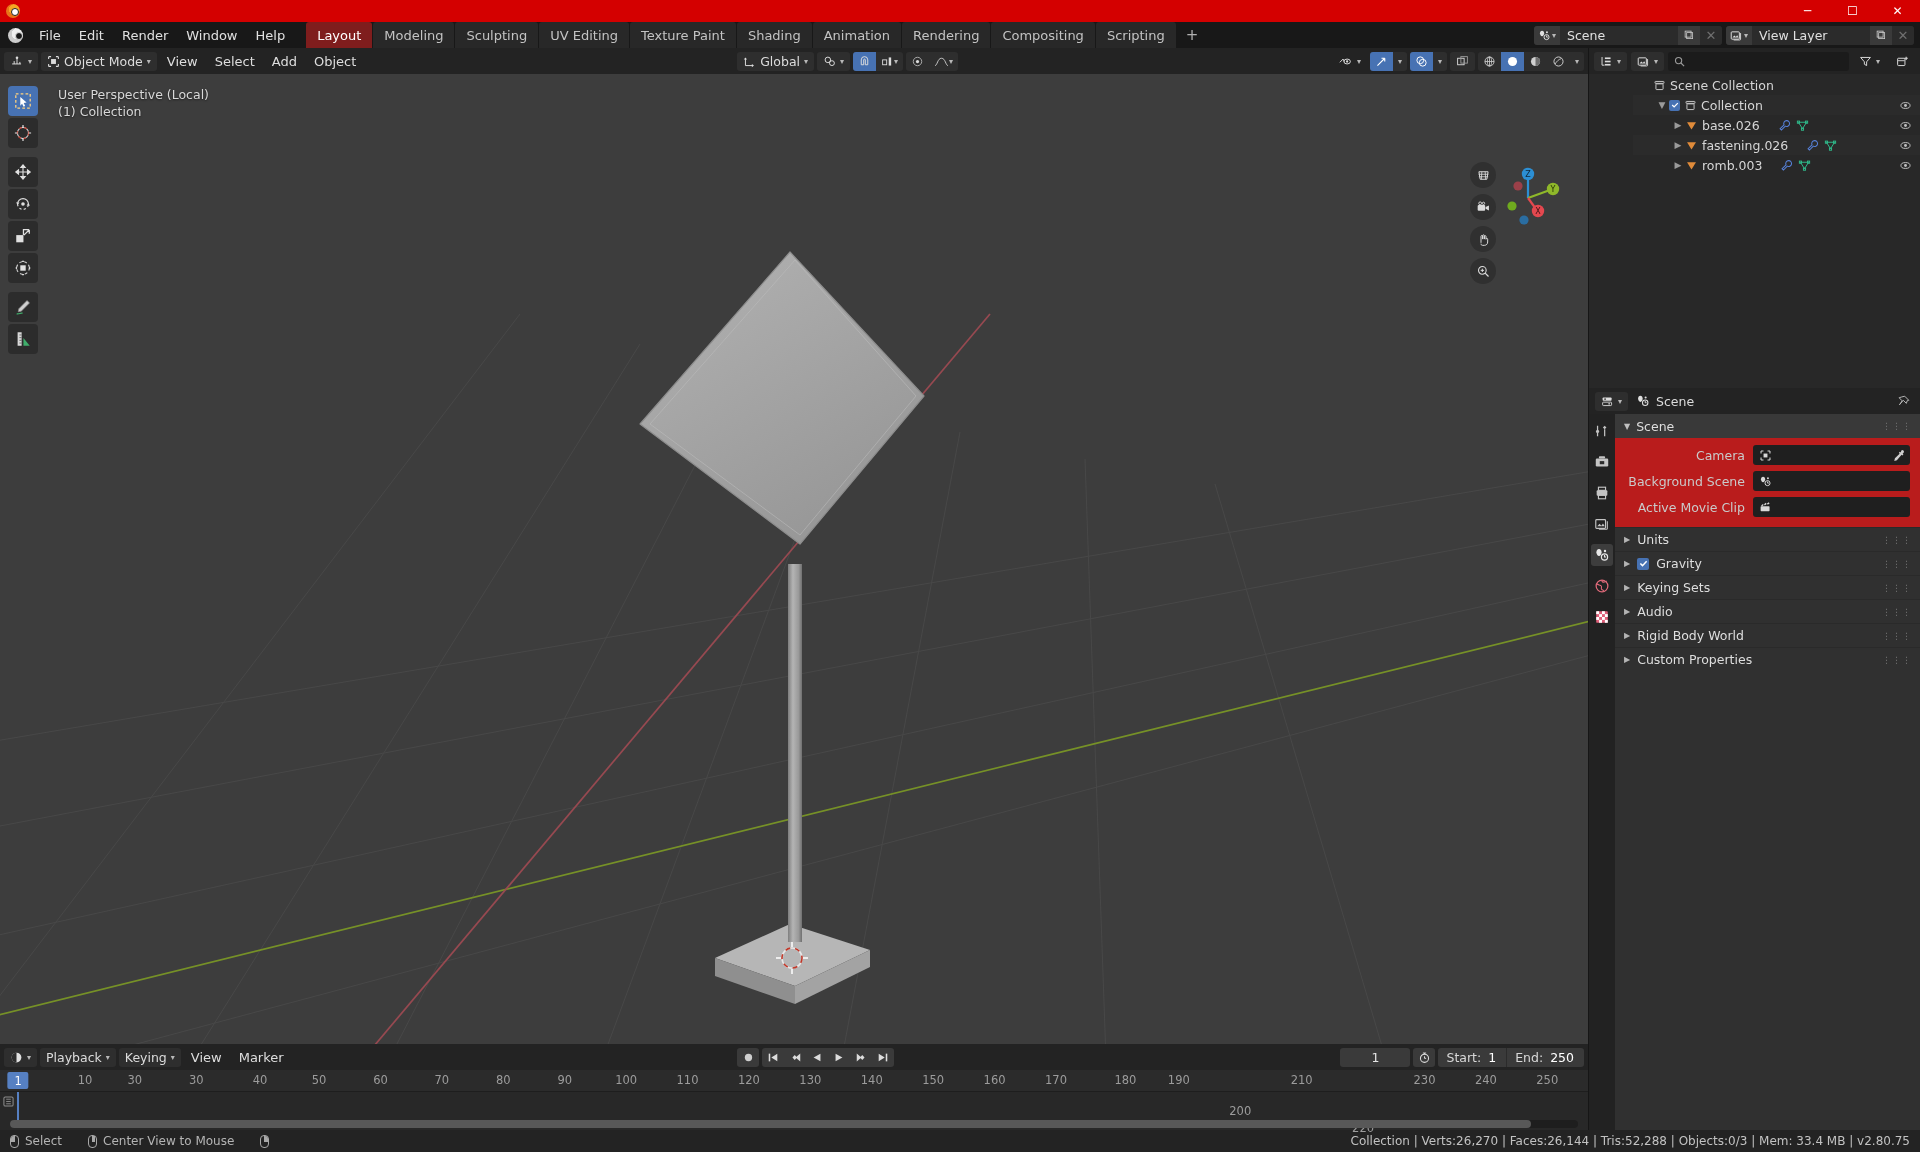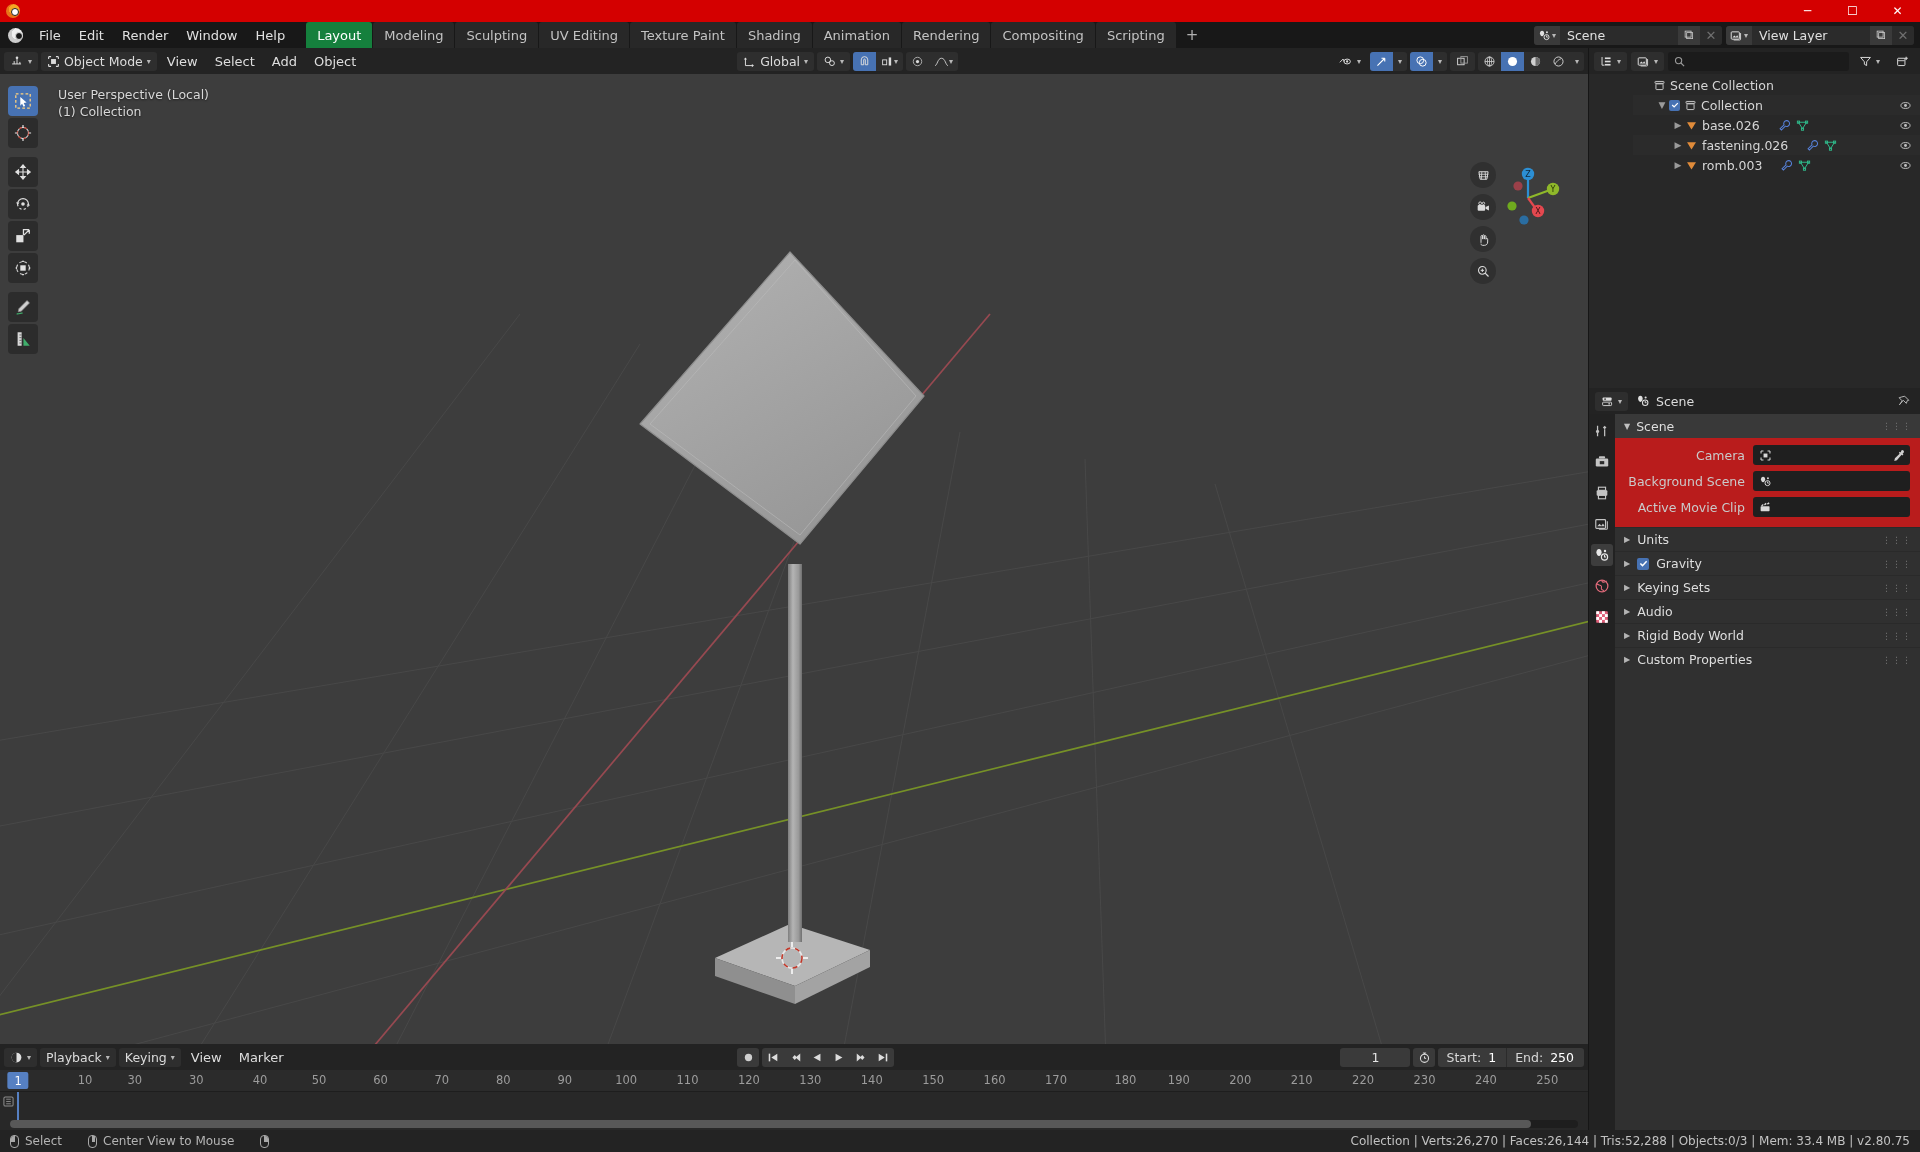--- a/index.html
+++ b/index.html
@@ -48,21 +48,21 @@
   .menu-item {
     padding: 0 9px; display: flex; align-items: center; font-size: 13px;
     color: #e0e0e0; white-space: nowrap;
   }
   .ws-tabs { display: flex; align-items: stretch; margin-left: 12px; }
   .ws-tab {
     padding: 0 11px; display: flex; align-items: center; font-size: 13px;
     color: #c3c3c3; background: #282828; margin-right: 1px; white-space: nowrap;
     border-radius: 3px 3px 0 0;
   }
-  .ws-tab.active { background: #15803d; color: #ffffff; }
+  .ws-tab.active { background: #7f1d1d; color: #ffffff; }
   .ws-add { padding: 0 9px; display:flex; align-items:center; color:#b0b0b0; font-size:15px; }
 
   .topbar-right { margin-left: auto; display: flex; align-items: center; gap: 4px; padding-right: 6px; }
   .id-block { display: flex; align-items: center; height: 19px; background: #232323; border-radius: 3px; overflow: hidden; }
   .id-icon { width: 26px; height: 19px; display:flex; align-items:center; justify-content:center; background:#3a3a3a; gap:1px;}
   .id-name { padding: 0 8px 0 7px; min-width: 118px; height:19px; display:flex;align-items:center; background:#2b2b2b; font-size:12.5px; color:#e0e0e0;}
   .id-btn { width: 22px; height:19px; display:flex;align-items:center;justify-content:center; background:#3a3a3a; color:#cfcfcf;}
   .id-btn.x { background:#2b2b2b; color:#6f6f6f; }
 
   
@@ -634,23 +634,23 @@
             <div class="tl-tick" style="left: 626.118px;">100</div>
             <div class="tl-tick" style="left: 687.529px;">110</div>
             <div class="tl-tick" style="left: 748.941px;">120</div>
             <div class="tl-tick" style="left: 810.353px;">130</div>
             <div class="tl-tick" style="left: 871.765px;">140</div>
             <div class="tl-tick" style="left: 933.176px;">150</div>
             <div class="tl-tick" style="left: 994.588px;">160</div>
             <div class="tl-tick" style="left: 1056px;">170</div>
             <div class="tl-tick" style="left: 1117.41px; margin-left: 8px;">180</div>
             <div class="tl-tick" style="left: 1178.82px;">190</div>
-            <div class="tl-tick" style="left: 1240.24px;">200</div>
+            <div class="tl-tick" style="left: 1240.24px; margin-top: 31px;">200</div>
             <div class="tl-tick" style="left: 1301.65px;">210</div>
-            <div class="tl-tick" style="left: 1363.06px;">220</div>
+            <div class="tl-tick" style="left: 1363.06px; margin-top: 48px;">220</div>
             <div class="tl-tick" style="left: 1424.47px;">230</div>
             <div class="tl-tick" style="left: 1485.88px;">240</div>
             <div class="tl-tick" style="left: 1547.29px;">250</div>
             <div class="tl-cursor" style="left: 18.1412px;">1</div>
           </div>
         <div class="tl-left-ic">
           <svg width="11" height="11" viewBox="0 0 12 12">
               <rect x="1" y="1" width="10" height="10" rx="1.5" fill="none" stroke="#8e8e8e" stroke-width="1.1"></rect>
               <path d="M3.5 3.5h5M3.5 6h5M3.5 8.5h5" stroke="#8e8e8e" stroke-width="1"></path>
             </svg>

